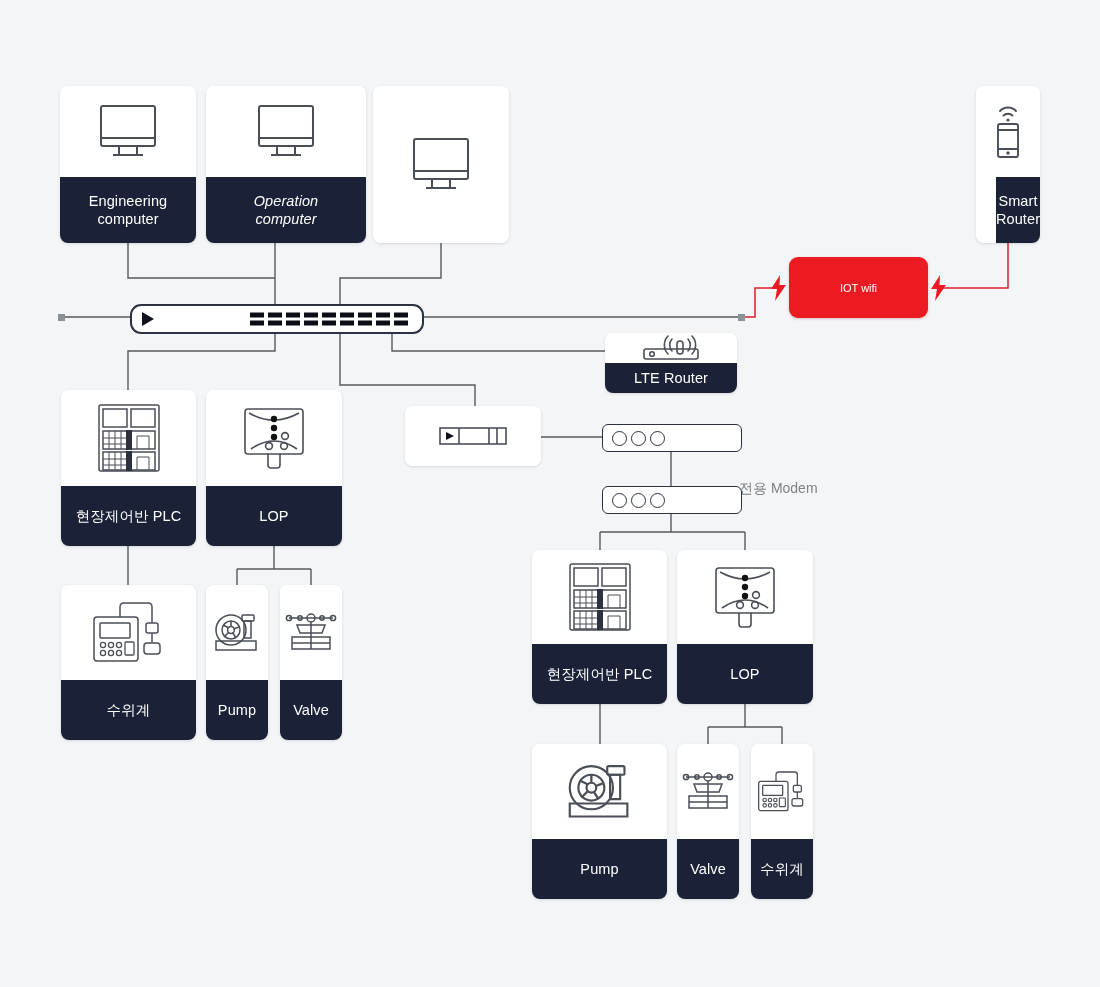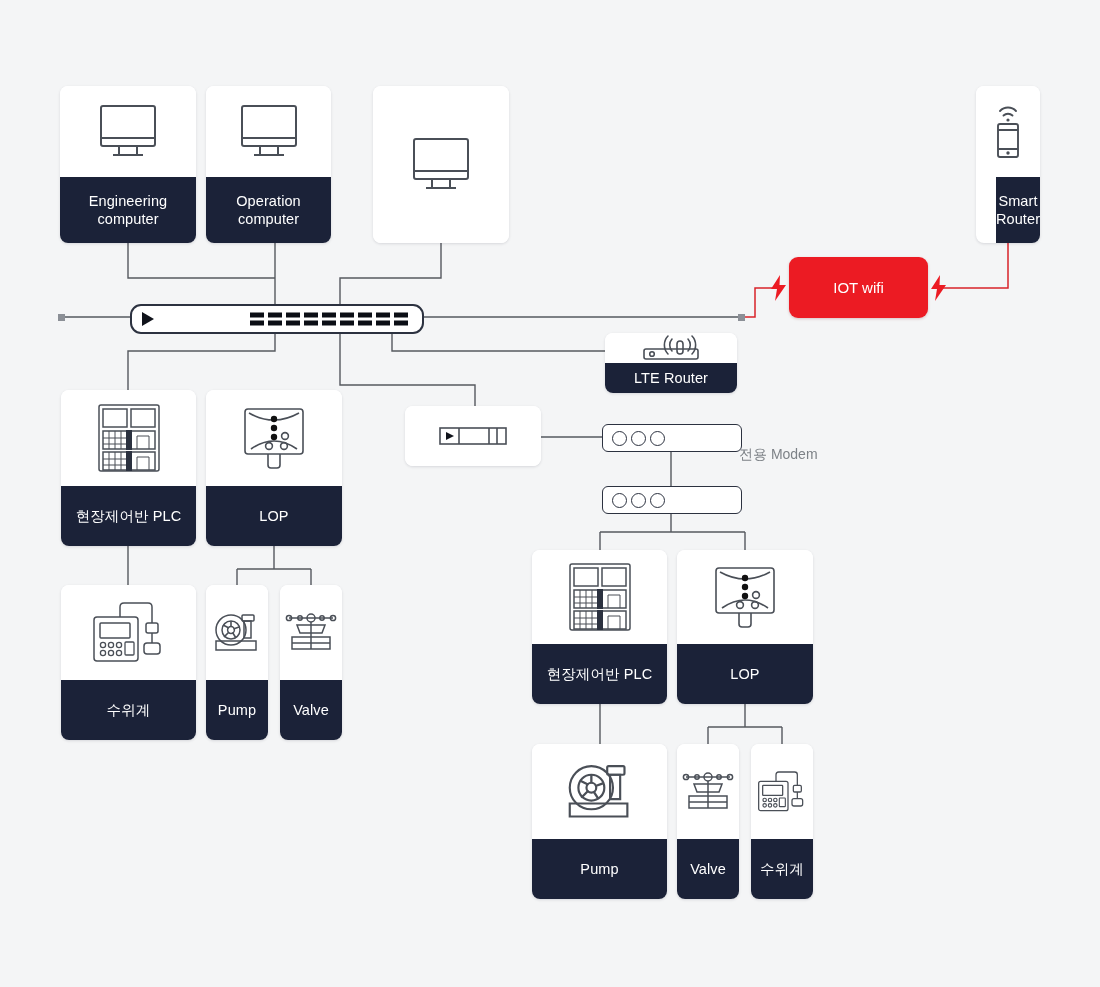--- a/index.html
+++ b/index.html
@@ -71,21 +71,21 @@
   .modem .dots{display:flex;gap:4px;margin-left:9px;}
   .modem .dots i{
     width:13px;height:13px;border:1.6px solid #2c3240;border-radius:50%;display:block;
   }
 
   
   .iot{
     position:absolute;
     background:#ec1b23;border-radius:9px;
     display:flex;align-items:center;justify-content:center;
-    color:#fff;font-size:15px;z-index:4;
+    color:#fff;font-size:11px;z-index:4;
     box-shadow:0 1px 3px rgba(120,10,15,.22);
   }
   .bolt{position:absolute;z-index:6;}
 
   .modemcap{
     position:absolute;color:#7d8287;font-size:14px;z-index:3;white-space:nowrap;
   }
   .endcap{position:absolute;width:7px;height:7px;background:#8b8f96;z-index:3;}
 </style>
 </head>
@@ -143,21 +143,21 @@
         <line x1="9" y1="38" x2="63" y2="38"></line>
         <path d="M27 46 L27 55 M45 46 L45 55 M21 55 L51 55"></path>
       </svg>
     </div>
     <div class="lbl two" style="height:52px;">
       <span><span>Engineering</span><br>
       <span>computer</span></span>
     </div>
   </div>
 
-  <div class="node" style="left:206px;top:86px;width:125px;height:157px;">
+  <div class="node" style="left:206px;top:86px;width:160px;height:157px;font-style:italic;">
     <div class="ic">
       <svg width="72" height="64" viewBox="0 0 72 64" fill="none" stroke="#4a4f57" stroke-width="2">
         <rect x="9" y="6" width="54" height="40" rx="2"></rect>
         <line x1="9" y1="38" x2="63" y2="38"></line>
         <path d="M27 46 L27 55 M45 46 L45 55 M21 55 L51 55"></path>
       </svg>
     </div>
     <div class="lbl two" style="height:52px;">
       <span><span>Operation</span><br>
       <span>computer</span></span>
@@ -280,21 +280,21 @@
         <i></i>
       </span>
   </div>
   <div class="modem" style="left:602px;top:486px;width:138px;height:26px;">
     <span class="dots">
         <i></i>
         <i></i>
         <i></i>
       </span>
   </div>
-  <div class="modemcap" style="left:739px;top:446px;text-align:center;">전용 Modem</div>
+  <div class="modemcap" style="left:739px;top:480px;text-align:center;">전용 Modem</div>
 
   <div class="node" style="left:61px;top:390px;width:135px;height:156px;">
     <div class="ic">
       <svg width="66" height="72" viewBox="0 0 66 72" fill="none" stroke="#4a4f57" stroke-width="1.5">
         <rect x="3" y="3" width="60" height="66" rx="2"></rect>
         <rect x="7" y="7" width="24" height="18"></rect>
           <rect x="35" y="7" width="24" height="18"></rect>
         <rect x="7" y="29" width="24" height="18"></rect>
           <rect x="35" y="29" width="24" height="18"></rect>
         <rect x="7" y="50" width="24" height="18"></rect>

